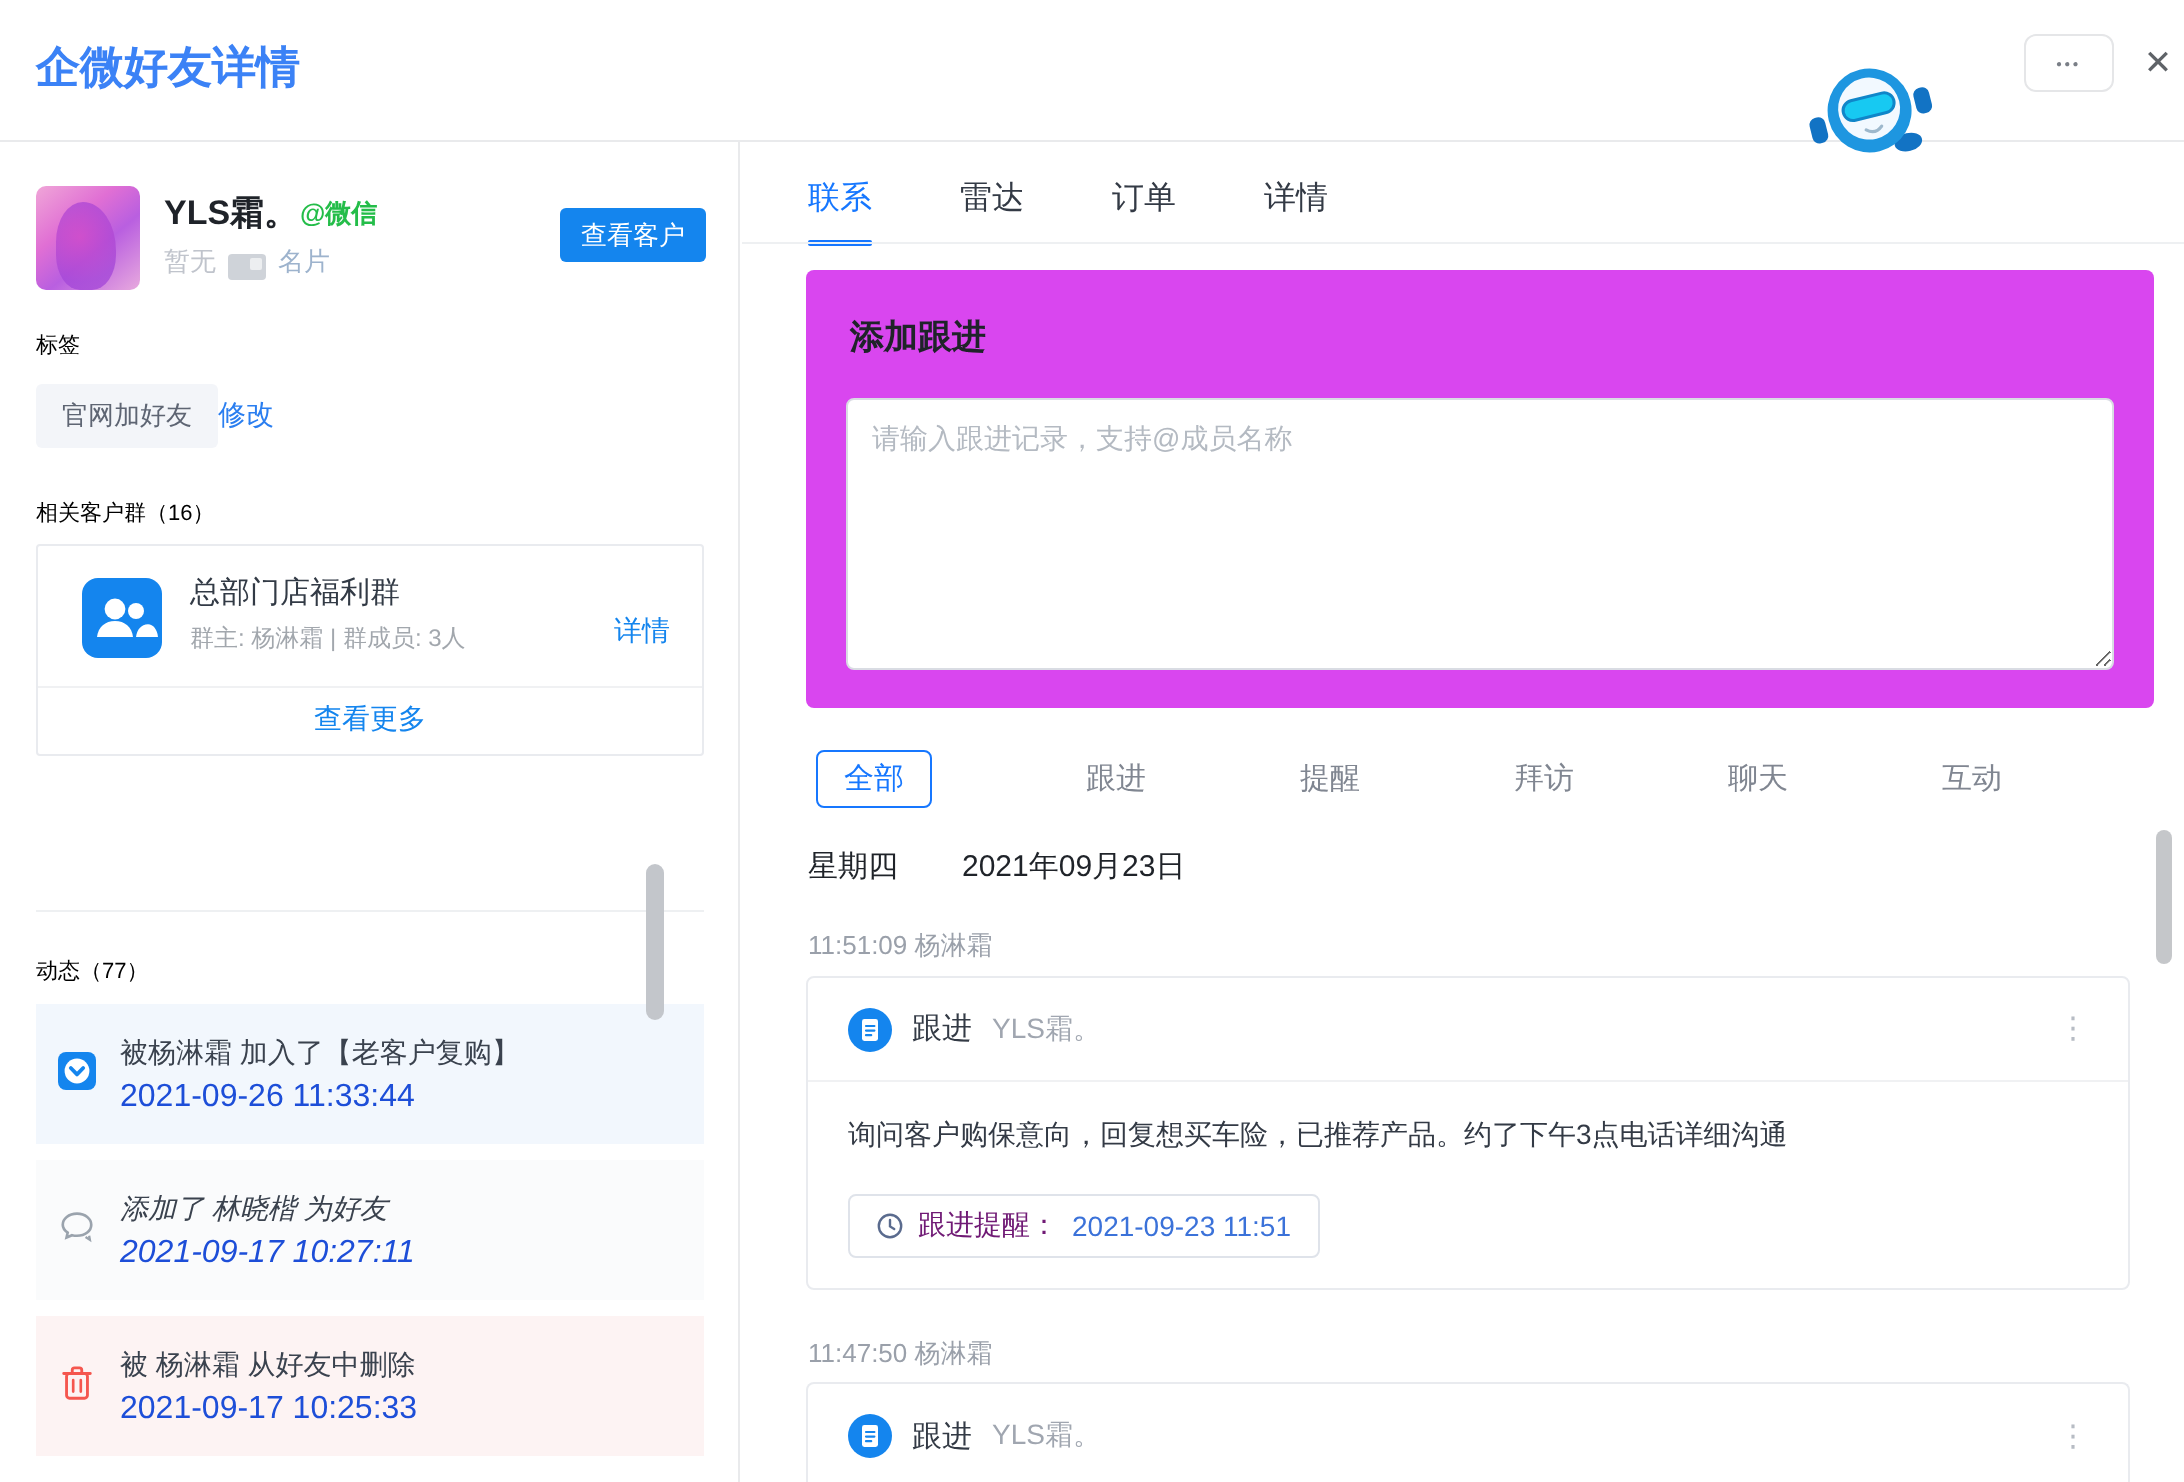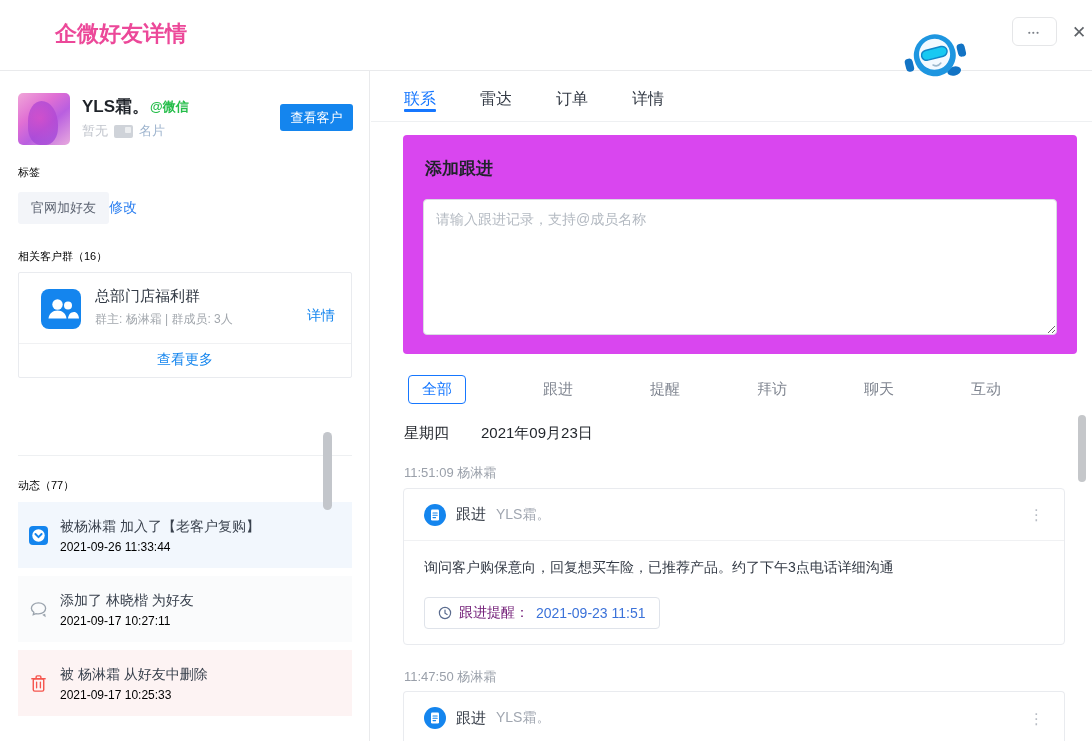--- a/index.html
+++ b/index.html
@@ -1,35 +1,35 @@
 <!DOCTYPE html>
 <html><head>
 <meta charset="utf-8">
 <style>
   * { margin:0; padding:0; box-sizing:border-box; }
   html,body { background:#fff; }
   body { font-family:"Liberation Sans","DejaVu Sans",sans-serif; }
   .stage { position:relative; width:1092px; height:741px; background:#fff; overflow:hidden; }
 
   
-  .hdr-title { position:absolute; left:18px; top:19px; font-size:22px; font-weight:700; color:#ec4899;margin-left:37px; }
+  .hdr-title { position:absolute; left:18px; top:19px; font-size:22px; font-weight:700; color:#3b82f6; }
   .hdr-divider { position:absolute; left:0; top:70px; width:1092px; height:1px; background:#e9eaec; }
   .mascot { position:absolute; left:903px; top:33px; width:66px; height:46px; z-index:5; }
   .more-btn { position:absolute; left:1012px; top:17px; width:45px; height:29px; border:1px solid #e5e6e8; border-radius:6px; background:#fff; color:#7a7f87; font-size:9px; letter-spacing:2px; display:flex; align-items:center; justify-content:center; cursor:pointer; }
   .close-btn { position:absolute; left:1068px; top:21px; width:22px; height:22px; color:#5f6368; font-size:17px; display:flex; align-items:center; justify-content:center; cursor:pointer; }
 
   
   .left-panel { position:absolute; left:0; top:71px; width:370px; height:670px; border-right:1px solid #e9eaec; background:#fff; }
   .avatar { position:absolute; left:18px; top:22px; width:52px; height:52px; border-radius:5px;
             background: linear-gradient(140deg,#f0a6d8 0%,#e06fd4 35%,#b95fe0 60%,#e8aade 100%); overflow:hidden; }
   .avatar::after { content:""; position:absolute; left:10px; top:8px; width:30px; height:44px; border-radius:45% 55% 40% 40%;
             background: radial-gradient(circle at 40% 40%, #cf49c9 0%, #a548d8 70%); opacity:.8; }
   .p-name { position:absolute; left:82px; top:24px; font-size:17px; font-weight:700; color:#1f2329; }
   .p-wx { position:absolute; left:150px; top:27px; font-size:13px; font-weight:700; color:#24bd49; }
-  .p-row2 { position:absolute; left:82px; top:51px; display:flex; align-items:center; gap:6px; font-size:13px; }
+  .p-row2 { position:absolute; left:82px; top:51px; display:flex; align-items:flex-end; gap:6px; font-size:13px; }
   .p-none { color:#c0c4cc; }
   .mini-card { width:19px; height:13px; background:#cfd3d9; border-radius:2px; position:relative; }
   .mini-card::after { content:""; position:absolute; right:2px; top:2px; width:6px; height:6px; background:#eceef0; border-radius:1px; }
   .p-card-link { color:#9db3cd; }
   .view-cust-btn { position:absolute; left:280px; top:33px; width:73px; height:27px; background:#1485ee; border:none; border-radius:3px; color:#fff; font-size:13px; cursor:pointer; }
 
   .sec-label { font-size:11px; color:#000000; }
   .lbl-tags { position:absolute; left:18px; top:94px; }
   .tag-chip { position:absolute; left:18px; top:121px; padding:7px 13px; background:#f3f5f9; border-radius:3px; font-size:13px; color:#5e6573; }
   .tag-edit { position:absolute; left:109px; top:128px; font-size:14px; color:#2a7ef0; cursor:pointer; }
@@ -47,29 +47,29 @@
   .referral-label { font-size:14px; font-weight:700; color:#1f2329; }
   .referral-chevron { margin-left:auto; color:#c0c4cc; font-size:18px; line-height:1; }
 
   .left-div { position:absolute; left:18px; top:384px; width:334px; height:1px; background:#eef0f2; }
   .lbl-feed { position:absolute; left:18px; top:407px; }
 
   .feed { position:absolute; left:18px; top:431px; width:334px; height:239px; overflow:hidden; }
   .feed-item { position:relative; width:334px; padding:14px 14px 14px 42px; margin-bottom:8px; }
   .feed-item .fi-icon { position:absolute; left:11px; top:24px; width:19px; height:19px; }
   .fi-text { font-size:14px; color:#3a424e; line-height:20px; }
-  .fi-time { font-size:12px; color:#000000; margin-top:4px; }
+  .fi-time { font-size:16px; color:#1d4ed8; margin-top:4px; }
   .fi-blue { background:#f2f7fd; }
-  .fi-gray { background:#fafbfc; }
+  .fi-gray { background:#fafbfc;font-style:italic; }
   .fi-pink { background:#fdf3f3; }
   .feed-scroll { position:absolute; left:341px; top:432px; width:9px; height:78px; background:#c3c6cb; border-radius:5px; cursor:pointer; }
 
   
   .tabs { position:absolute; left:404px; top:89px; display:flex; gap:44px; }
-  .tab { font-size:16px; color:#333a45; padding-bottom:2px; cursor:pointer; position:relative; }
+  .tab { font-size:16px; color:#333a45; padding-bottom:13px; cursor:pointer; position:relative; }
   .tab.active { color:#1677ff; }
   .tab.active::after { content:""; position:absolute; left:0; bottom:0; width:100%; height:3px; background:#1677ff; border-radius:1px; }
   .tabs-divider { position:absolute; left:371px; top:121px; width:721px; height:1px; background:#eef0f2; }
 
   .addfu-card { position:absolute; left:403px; top:135px; width:674px; height:219px; background:#d946ef; border-radius:4px; }
   .addfu-title { position:absolute; left:22px; top:22px; font-size:17px; font-weight:700; color:#1f2329; }
   .addfu-textarea { position:absolute; left:20px; top:64px; width:634px; height:136px; border:1px solid #d9dce3; border-radius:4px; background:#fff; resize:both; font-family:inherit; font-size:14px; color:#333; padding:11px 12px; outline:none; }
   .addfu-textarea::placeholder { color:#b4bac2; }
 
   .filters { position:absolute; left:408px; top:375px; display:flex; align-items:center; gap:77px; }

